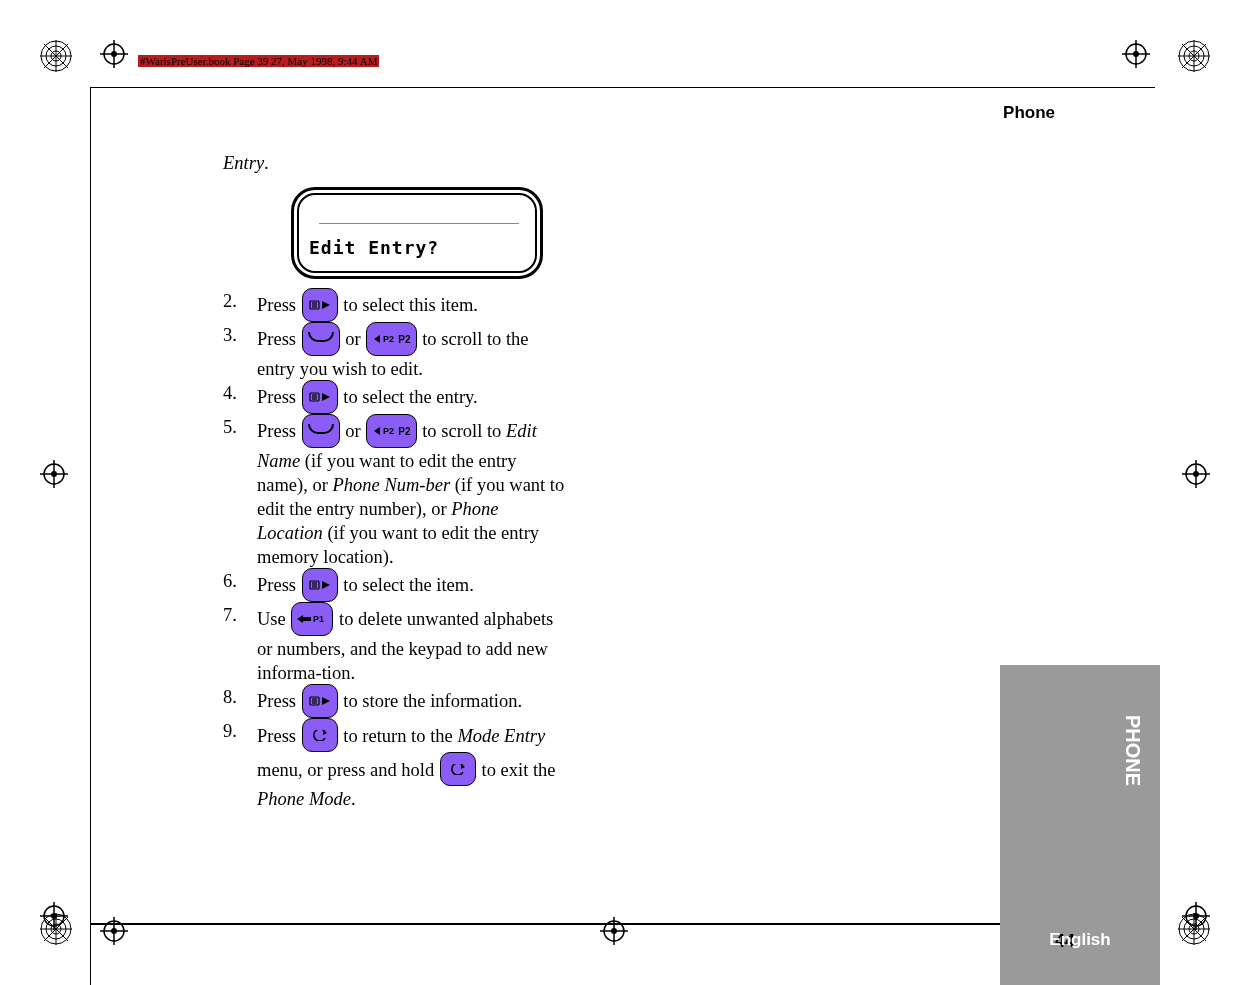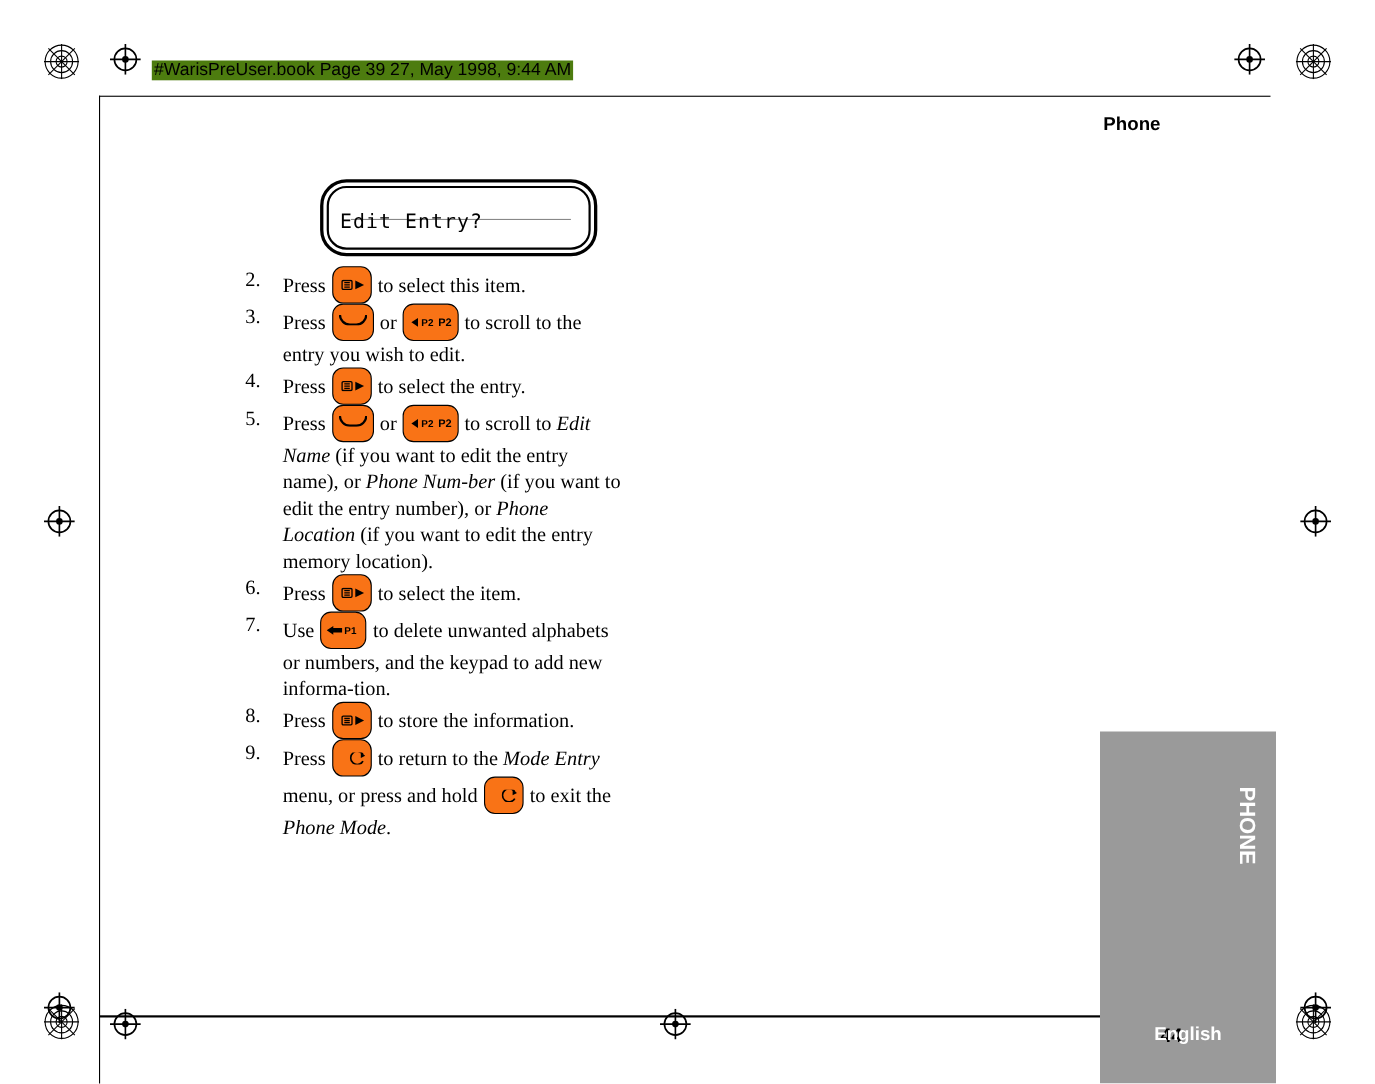--- a/index.html
+++ b/index.html
@@ -1,45 +1,45 @@
 <!DOCTYPE html>
 <html><head>
 <meta charset="utf-8">
 <style>
   * { box-sizing: border-box; margin: 0; padding: 0; }
   html, body { width: 1250px; height: 985px; background: #fff; font-family: "Times New Roman", serif; color: #000; }
   .page { position: relative; width: 1250px; height: 985px; }
   .content-frame { position: absolute; left: 90px; top: 75px; width: 1065px; height: 900px; }
   .border-top { position: absolute; left: 0; top: 12px; width: 1065px; border-top: 1px solid #000; }
   .border-left { position: absolute; left: 0; top: 12px; height: 900px; border-left: 1px solid #000; }
-  .header-text { position: absolute; left: 48px; top: -20px; font-family: Liberation Sans, sans-serif; font-size: 16px; color: #000; background: #4d7c0f; padding: 0 2px; }
+  .header-text { position: absolute; left: 48px; top: -20px; font-family: Liberation Serif, serif; font-size: 11px; color: #000; background: #b91c1c; padding: 0 2px; }
   .running-head { position: absolute; right: 100px; top: 28px; font-family: Arial, Helvetica, sans-serif; font-weight: bold; font-size: 17px; }
   .body-area { position: absolute; left: 133px; top: 76px; width: 345px; font-size: 18.5px; line-height: 1.3; }
   .entry-line { font-style: italic; }
   .entry-line .dot { font-style: normal; }
-  .lcd { position: relative; margin: 12px 0 10px 68px; width: 252px; height: 70px; }
+  .lcd { position: relative; margin: 12px 0 10px 68px; width: 252px; height: 92px; font-weight: bold; }
   .lcd-outer { position: absolute; inset: 0; border: 3px solid #000; border-radius: 24px; }
   .lcd-inner { position: absolute; inset: 6px; border: 2px solid #000; border-radius: 18px; }
   .lcd-inner::after { content: ""; position: absolute; right: 16px; top: 2px; height: 26px; width: 200px; border-bottom: 1.5px solid #888; }
   .lcd-text { position: absolute; left: 18px; bottom: 20px; font-family: monospace; font-size: 18px; letter-spacing: 1px; }
   ol.steps { list-style: none; padding-left: 0; }
   ol.steps > li { display: flex; padding-bottom: 0px; }
   ol.steps .num { flex: 0 0 34px; text-align: left; }
   ol.steps .txt { flex: 1; }
   .btn {
-    display: inline-flex; align-items: center; justify-content: flex-end;
+    display: inline-flex; align-items: center; justify-content: center;
     height: 17px; min-width: 36px;
     border: 1.5px solid #000;
     border-radius: 10px;
     font-size: 10px; font-family: Arial, sans-serif;
     font-weight: bold;
     padding: 16px 5px;
     position: relative;
     top: -1px;
-    background: #f97316;
+    background: #8b5cf6;
     margin: 0 1px;
   }
   .btn.arc::before {
     content: ""; width: 22px; height: 8px;
     border: 2px solid #000; border-top: none;
     border-radius: 0 0 14px 14px;
     position: relative; top: -2px;
   }
   .btn.p2::after { content: "P2"; font-size: 10px; }
   .btn.p2::before {
@@ -232,20 +232,23 @@
       </svg>
   </span>
 
   <div class="content-frame">
     <div class="border-top"></div>
     <div class="border-left"></div>
     <div class="header-text">#WarisPreUser.book  Page 39  27, May 1998,   9:44 AM</div>
     <div class="running-head">Phone</div>
 
     <div class="body-area">
+      <div class="entry-line">
+        <span>Entry</span><span class="dot">.</span>
+      </div>
 
       <div class="lcd">
         <div class="lcd-outer"></div>
         <div class="lcd-inner"></div>
         <div class="lcd-text">Edit Entry?</div>
       </div>
 
       <ol class="steps" id="steps">
           <li>
             <span class="num">2.</span>

